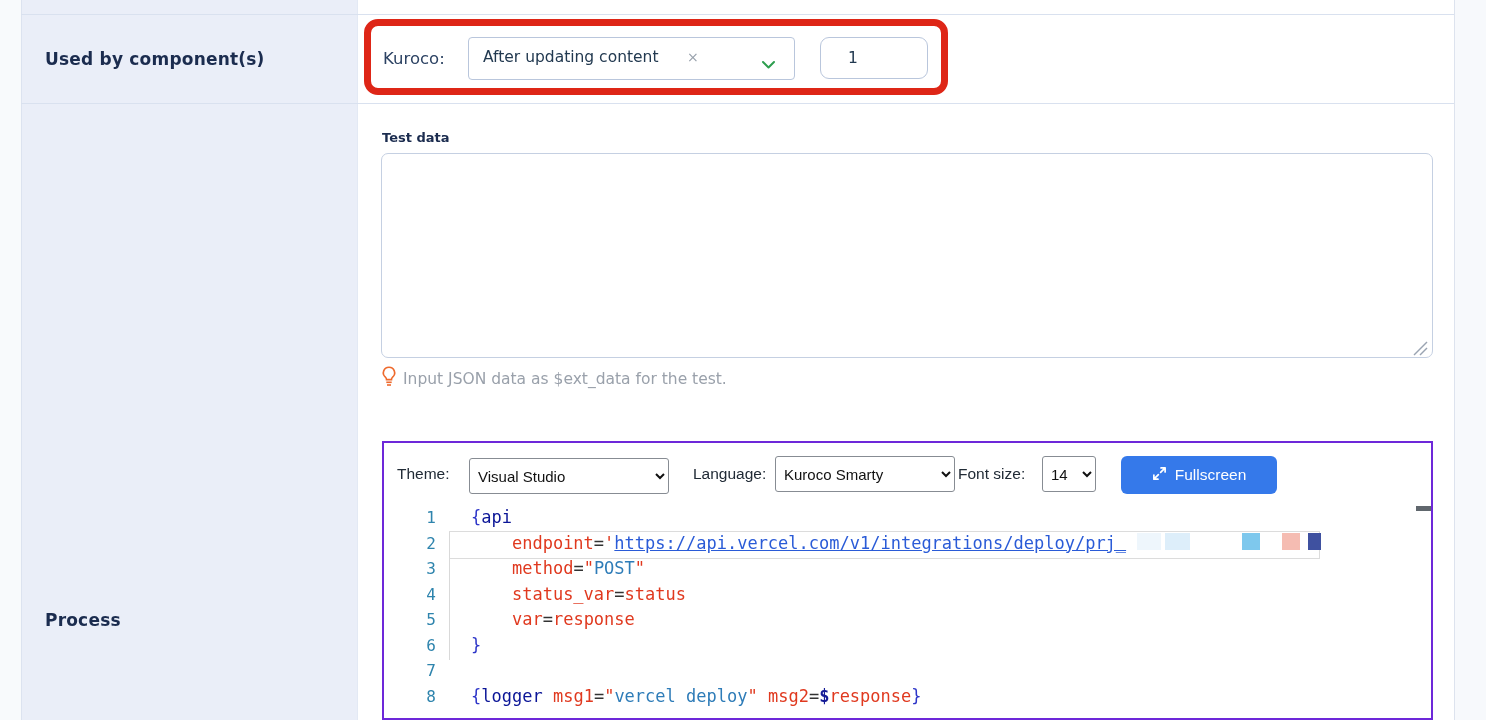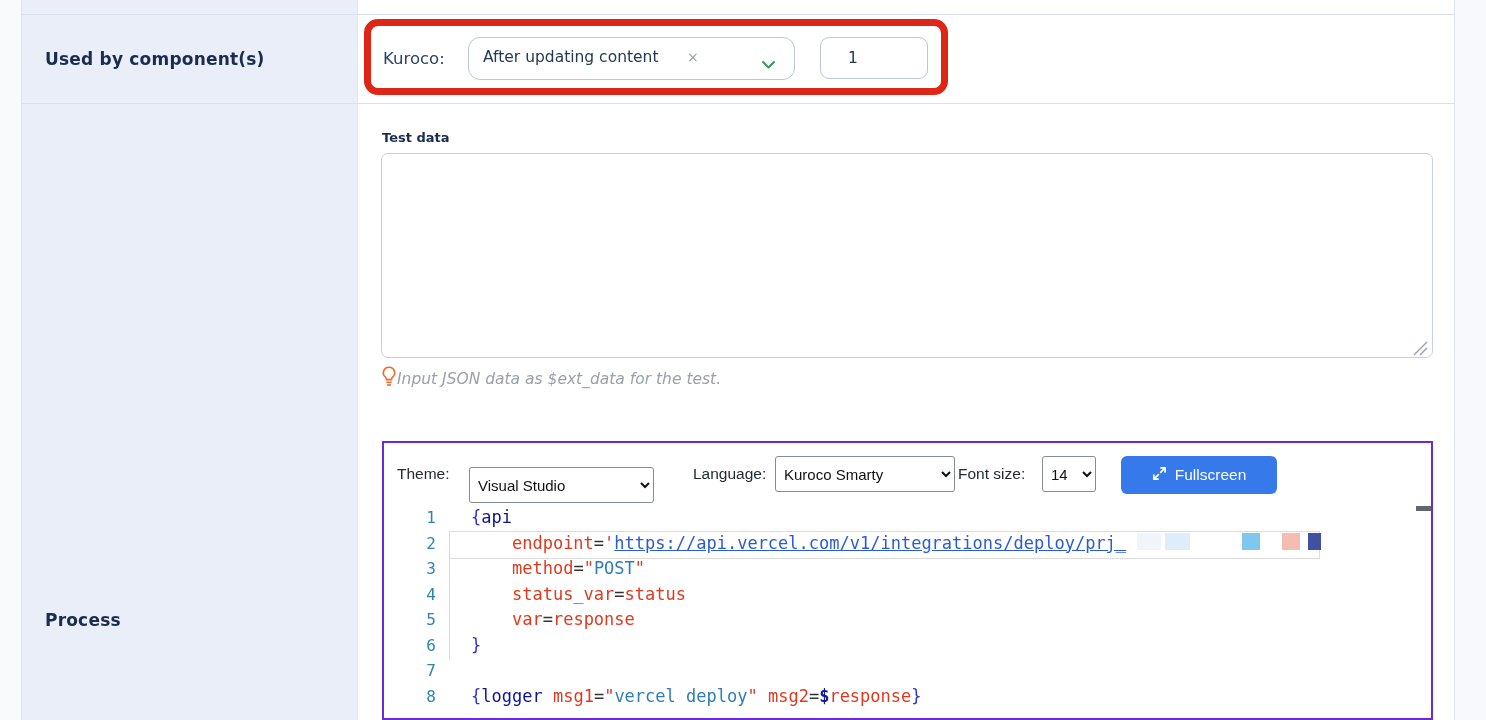--- a/index.html
+++ b/index.html
@@ -13,33 +13,33 @@
   .content-col{left:358px;top:0;width:1096px;height:720px;background:#ffffff;}
   .right-strip{left:1454px;top:0;width:32px;height:720px;background:#f7f9fc;border-left:1px solid #dde3ee;}
   .row-border{left:21px;width:1433px;height:1px;background:#d9e1ef;}
   .col-border{left:357px;top:0;width:1px;height:720px;background:#e3e9f4;}
 
   .row-label{color:#1b2c4f;font-size:17px;font-weight:bold;letter-spacing:.2px;}
 
   
   .annotation{left:364px;top:19px;width:584px;height:76px;border:7px solid #de2617;border-radius:14px;box-sizing:border-box;}
   .trigger-label{left:383px;top:49px;font-size:16.5px;font-weight:500;color:#2c4263;}
-  .multiselect{left:468px;top:37px;width:327px;height:43px;background:#fff;border:1px solid #b9c6dc;border-radius:12px;box-sizing:border-box;}
+  .multiselect{left:468px;top:37px;width:327px;height:43px;background:#fff;border:1px solid #b9c6dc;border-radius:4px;box-sizing:border-box;}
   .multiselect .sel-text{position:absolute;left:14px;top:10px;font-size:15.5px;color:#223950;}
   .multiselect .remove-x{position:absolute;left:218px;top:11px;font-size:14px;color:#98a1ac;cursor:pointer;}
   .multiselect .chev{position:absolute;right:18px;top:17px;}
   .trigger-input{left:820px;top:37px;width:108px;height:42px;box-sizing:border-box;border:1px solid #b9c6dc;border-radius:9px;
       font-family:"DejaVu Sans",sans-serif;font-size:15.5px;color:#223950;padding:0 0 0 27px;outline:none;background:#fff;}
 
   
   .testdata-heading{left:382px;top:130px;font-size:13px;font-weight:bold;color:#1b2c4f;}
   .testdata-textarea{left:381px;top:153px;width:1052px;height:205px;box-sizing:border-box;border:1px solid #c5d0e2;border-radius:7px;
       resize:none;outline:none;background:#fff;font-family:"DejaVu Sans",sans-serif;font-size:15px;color:#223950;padding:10px 12px;}
   .resize-handle{left:1408px;top:340px;}
-  .hint-row{left:381px;top:366px;display:flex;align-items:center;font-style:italic;}
+  .hint-row{left:381px;top:366px;display:flex;align-items:center;gap:6px;}
   .hint-text{font-size:15.5px;color:#9aa1ab;}
 
   
   .editor{left:382px;top:441px;width:1051px;height:279px;box-sizing:border-box;border:2px solid #6d28d9;background:#fff;overflow:hidden;}
   .editor .abs{position:absolute;}
   .tb-label{font-family:"Liberation Sans",sans-serif;font-size:15.5px;color:#212b36;line-height:36px;}
   .tb-select{font-family:"Liberation Sans",sans-serif;font-size:15px;color:#111;height:36px;border:1px solid #878c93;border-radius:3px;
       background:#fff;box-sizing:border-box;padding:0 4px;outline:none;}
   .fullscreen-btn{width:156px;height:38px;background:#3579ea;border:none;border-radius:6px;color:#fff;cursor:pointer;
       font-family:"Liberation Sans",sans-serif;font-size:15.5px;display:flex;align-items:center;justify-content:center;gap:8px;}
@@ -107,21 +107,21 @@
         <line x1="5.3" y1="16.3" x2="10.7" y2="16.3" stroke="#ee6a2d" stroke-width="1.6"></line>
         <line x1="6" y1="19" x2="10" y2="19" stroke="#ee6a2d" stroke-width="1.6"></line>
       </svg>
     </span>
     <span class="hint-text">Input JSON data as $ext_data for the test.</span>
   </div>
 
   <div class="abs editor">
 
     <div class="abs tb-label" style="left:13px;top:13px">Theme:</div>
-    <select class="abs tb-select" style="left:85px;top:24px;width:185px">
+    <select class="abs tb-select" style="left:85px;top:15px;width:200px">
       <option>Visual Studio</option>
     </select>
 
     <div class="abs tb-label" style="left:309px;top:13px">Language:</div>
     <select class="abs tb-select" style="left:391px;top:13px;width:180px">
       <option>Kuroco Smarty</option>
     </select>
 
     <div class="abs tb-label" style="left:574px;top:13px">Font size:</div>
     <select class="abs tb-select" style="left:658px;top:13px;width:54px">

